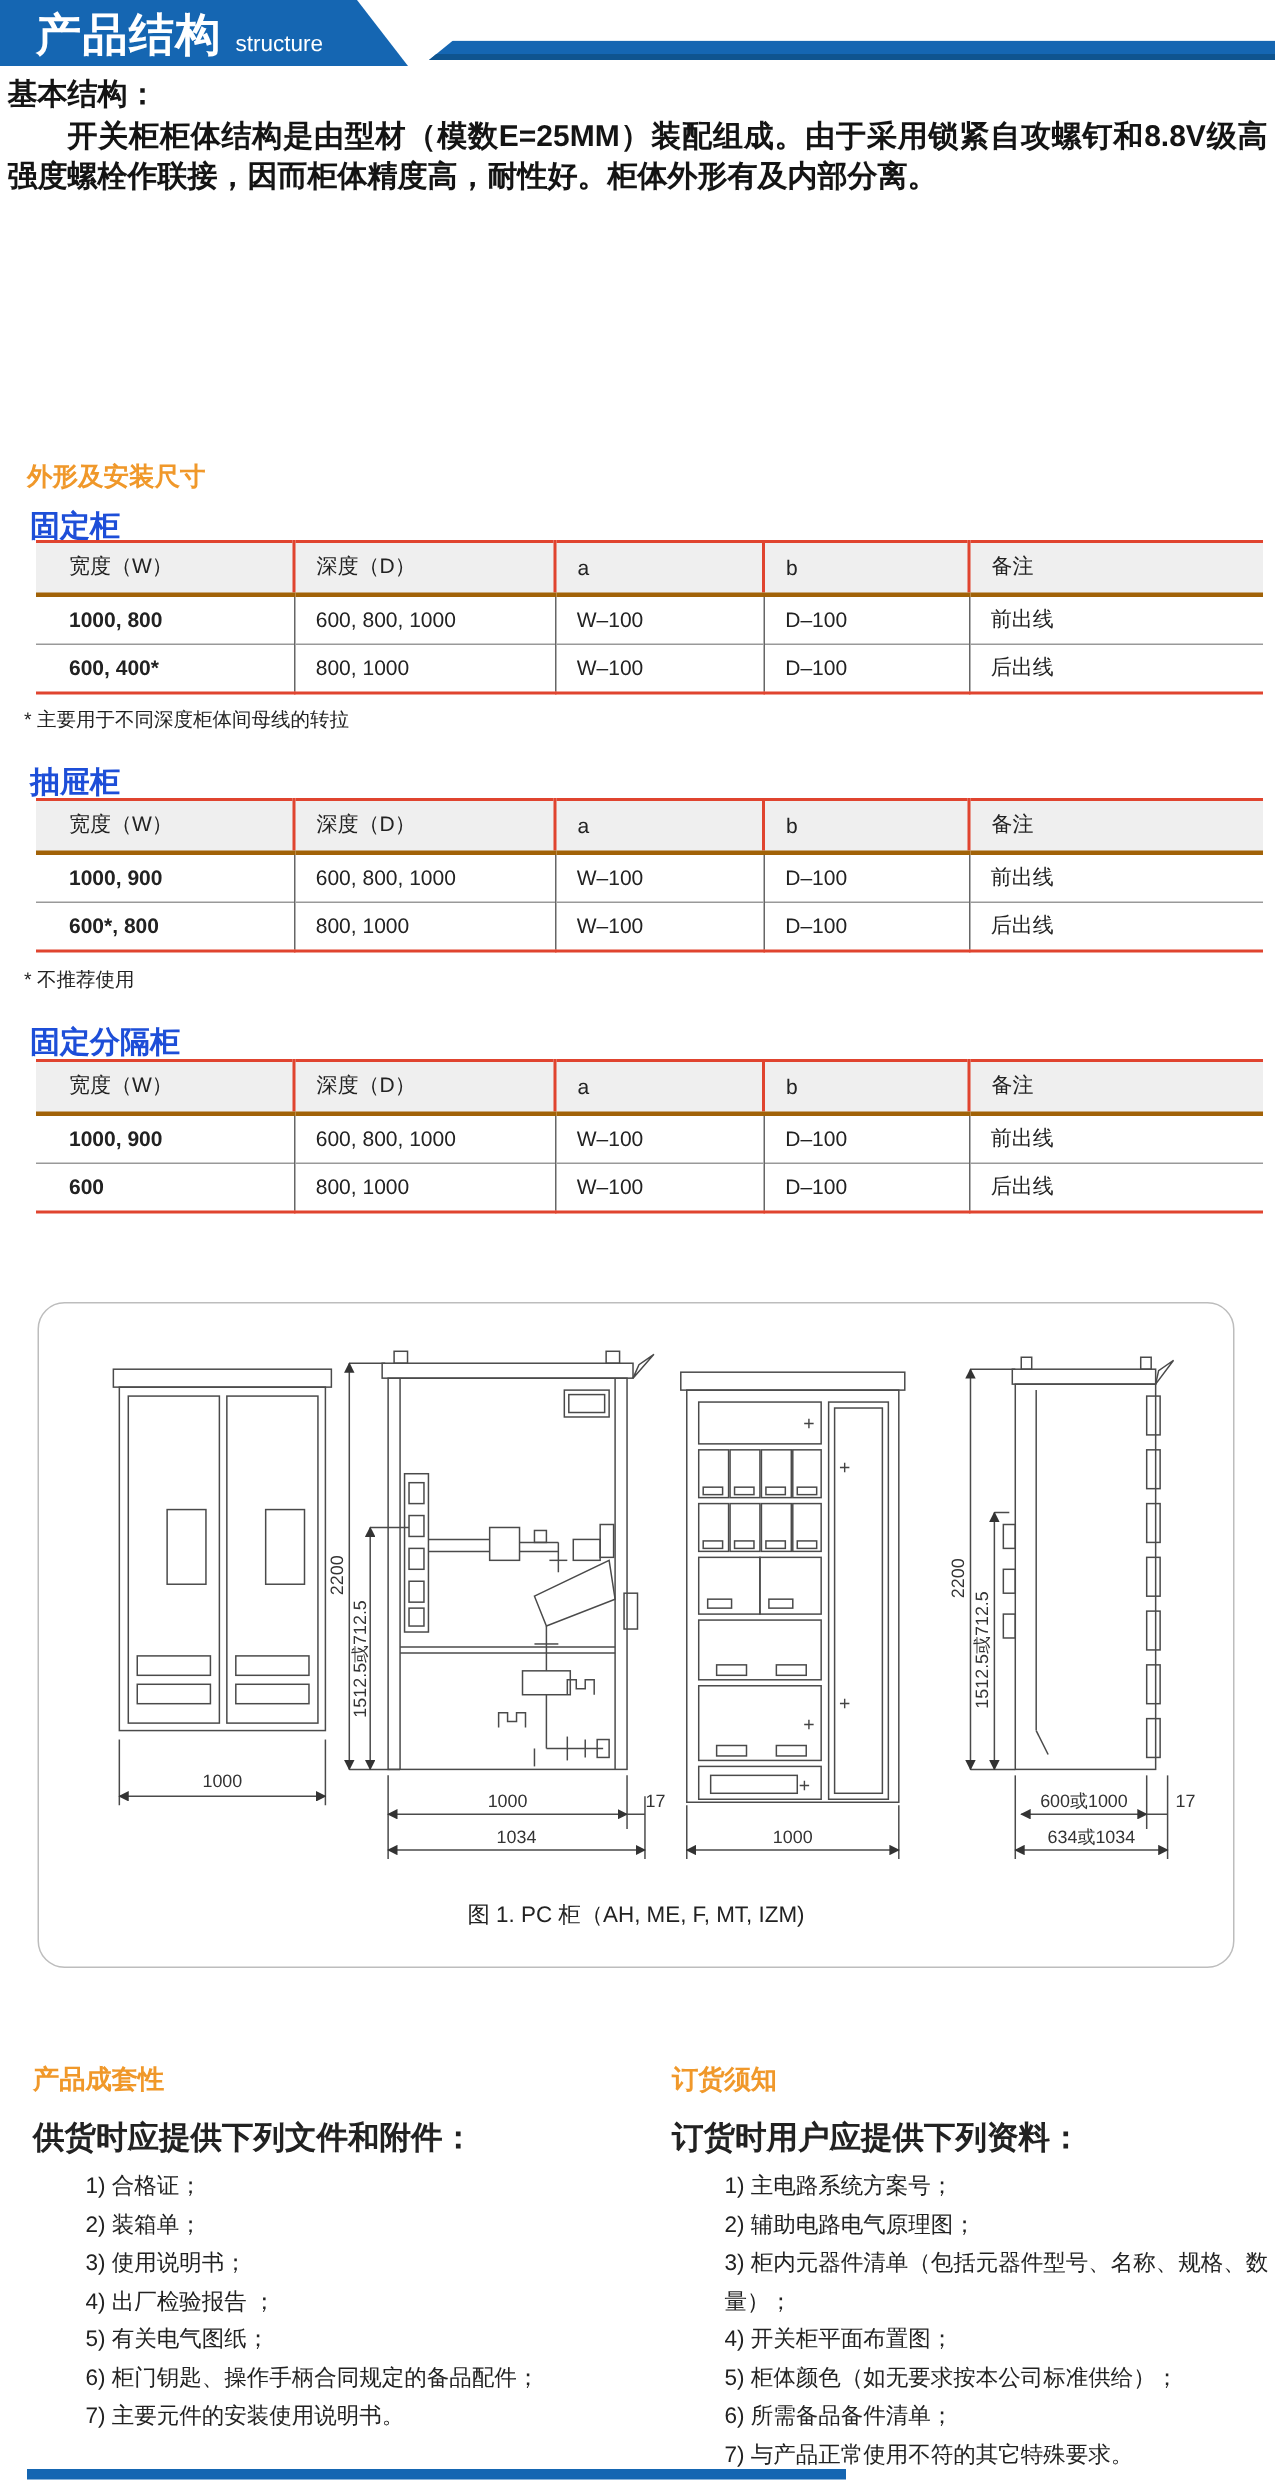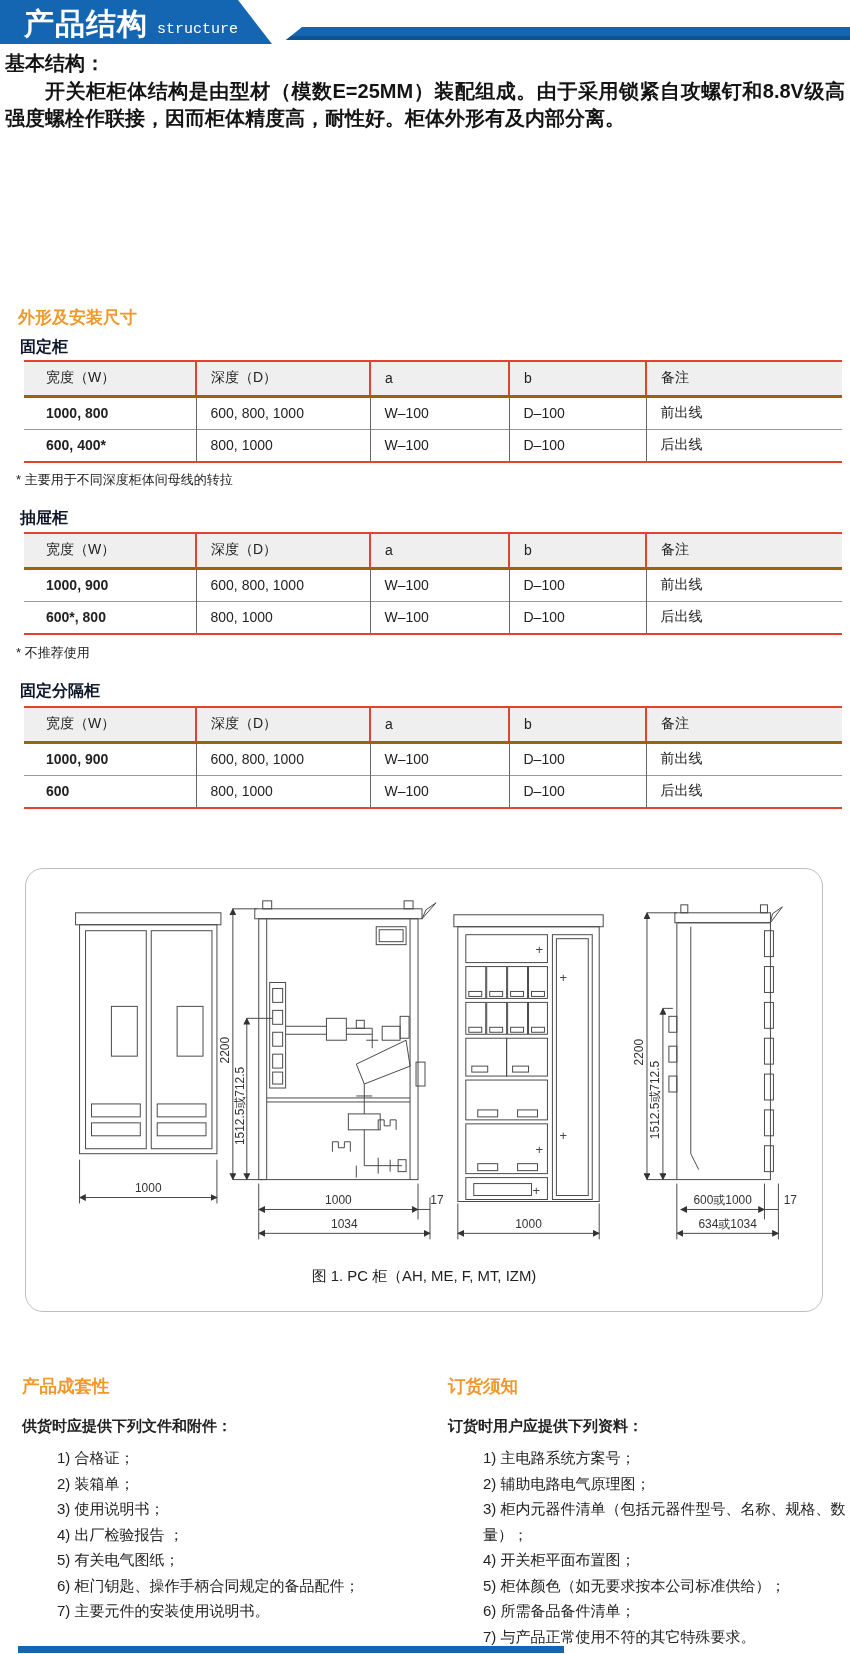--- a/index.html
+++ b/index.html
@@ -12,33 +12,33 @@
   }
   
   .banner { position:absolute; top:0; left:0; width:850px; height:46px; }
   .banner-main {
     position:absolute; top:0; left:0; width:272px; height:44px;
     background:#1566b2;
     clip-path:polygon(0 0, 238px 0, 272px 100%, 0 100%);
     display:flex; align-items:flex-end; padding:0 0 5px 24px;
   }
   .banner-title { font-size:30px; font-weight:700; color:#fff; line-height:1; letter-spacing:1px; }
-  .banner-sub { font-size:15px; color:#fff; line-height:1; padding:0 0 2px 9px;font-family:Liberation Mono, monospace; }
+  .banner-sub { font-size:15px; color:#fff; line-height:1; padding:0 0 2px 9px; }
   .banner-strip {
     position:absolute; top:27px; left:286px; right:0; height:13px;
     background:#1566b2; border-bottom:4px solid #0f548f;
     clip-path:polygon(16px 0, 100% 0, 100% 100%, 0 100%);
   }
   
   .intro { position:absolute; top:50px; left:5px; right:5px; font-size:20px; line-height:27.5px; font-weight:600; text-align:justify; }
   .intro p { text-indent:2em; }
   .intro .plain { text-indent:0; }
   
   .orange-heading { position:absolute; left:18px; font-size:17px; font-weight:700; color:#f0982a; }
-  .sub-heading { position:absolute; left:20px; font-size:16px; font-weight:600; color:#0f172a;text-align:right; }
+  .sub-heading { position:absolute; left:20px; font-size:20px; font-weight:600; color:#1d4ed8;text-align:right; }
   
   .dim-table {
     position:absolute; left:24px; width:818px;
     border-collapse:collapse; table-layout:fixed;
     font-size:14px; color:#222;
     border-top:2px solid #e0442f; border-bottom:2px solid #e0442f;
   }
   .dim-table col.c1{width:172px} .dim-table col.c2{width:174px}
   .dim-table col.c3{width:139px} .dim-table col.c4{width:137px}
   .dim-table col.c5{width:196px}
@@ -56,21 +56,21 @@
     position:absolute; top:868px; left:25px; width:798px; height:444px;
     border:1.5px solid #bdbdbd; border-radius:18px; background:#fff;
   }
   .fig-svg { position:absolute; top:0; left:0; width:100%; height:100%; }
   .fig-svg text { font-family:"Liberation Sans","DejaVu Sans",sans-serif; font-size:12px; fill:#333; }
   .fig-svg text.caption { font-size:15px; fill:#222; }
   .fig-svg text.plus { font-size:13px; fill:#444; }
   
   .list-col { position:absolute; width:410px; }
   .list-col .col-title { font-size:17.5px; font-weight:700; color:#f0982a; margin-bottom:15px; }
-  .list-col .col-intro { font-size:15px; font-weight:600; color:#222; margin-bottom:7px; line-height:25px; }
+  .list-col .col-intro { font-size:21px; font-weight:600; color:#222; margin-bottom:7px; line-height:25px; }
   .list-col .col-item { font-size:15px; color:#222; line-height:25.5px; font-weight:500;margin-left:35px; }
   
   .footer-bar { position:absolute; top:1646px; left:18px; width:546px; height:7px; background:#1566b2; }
 </style>
 </head>
 <body>
 
 <div class="page">
 
   <div class="banner">

